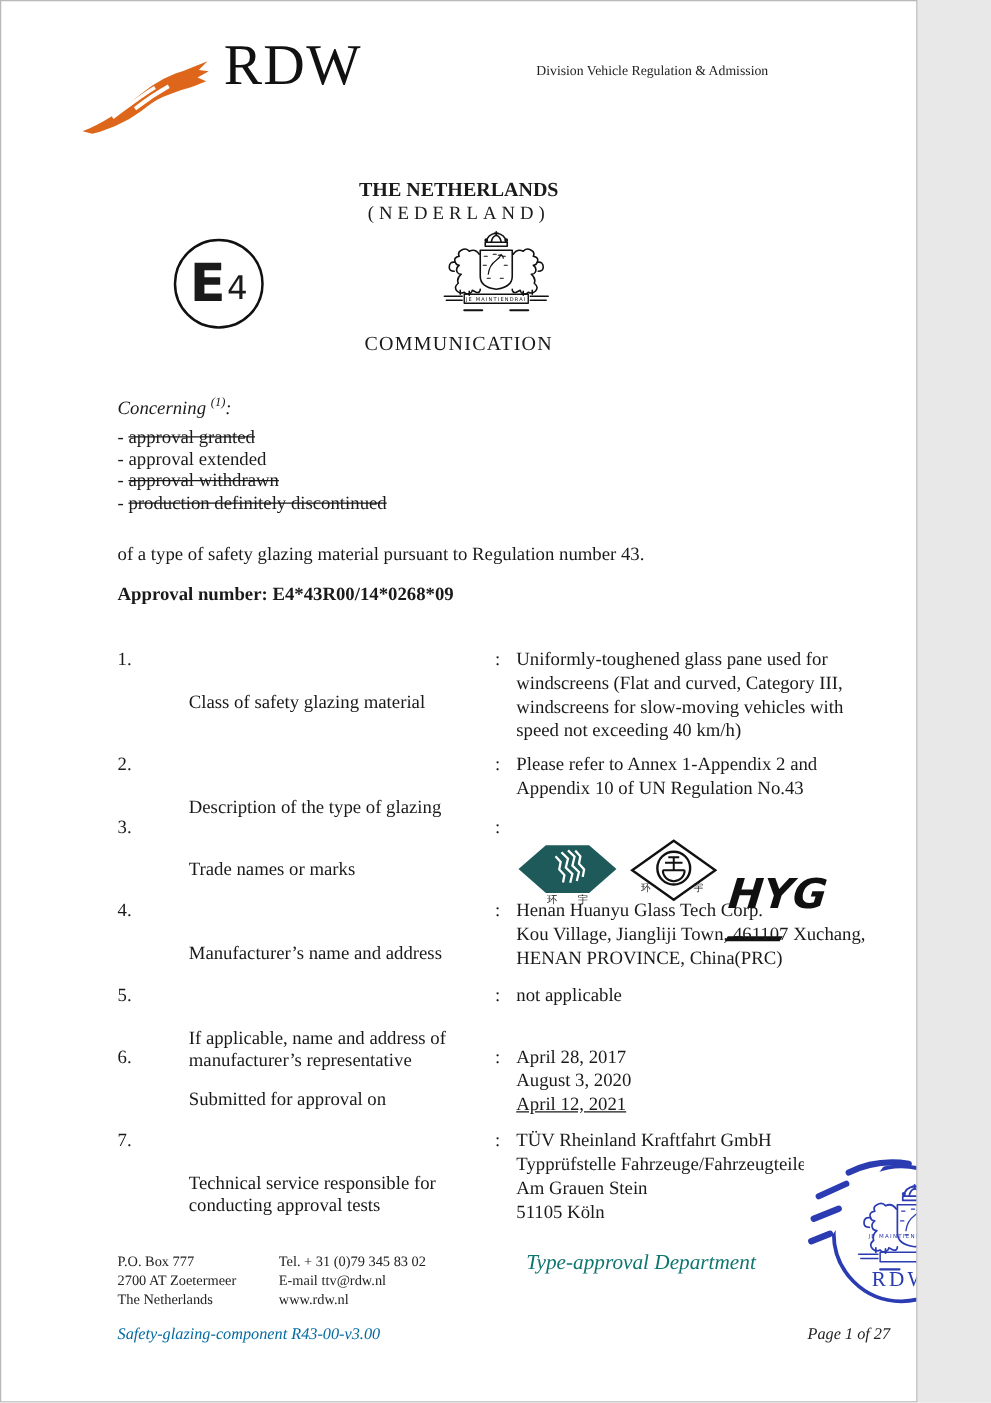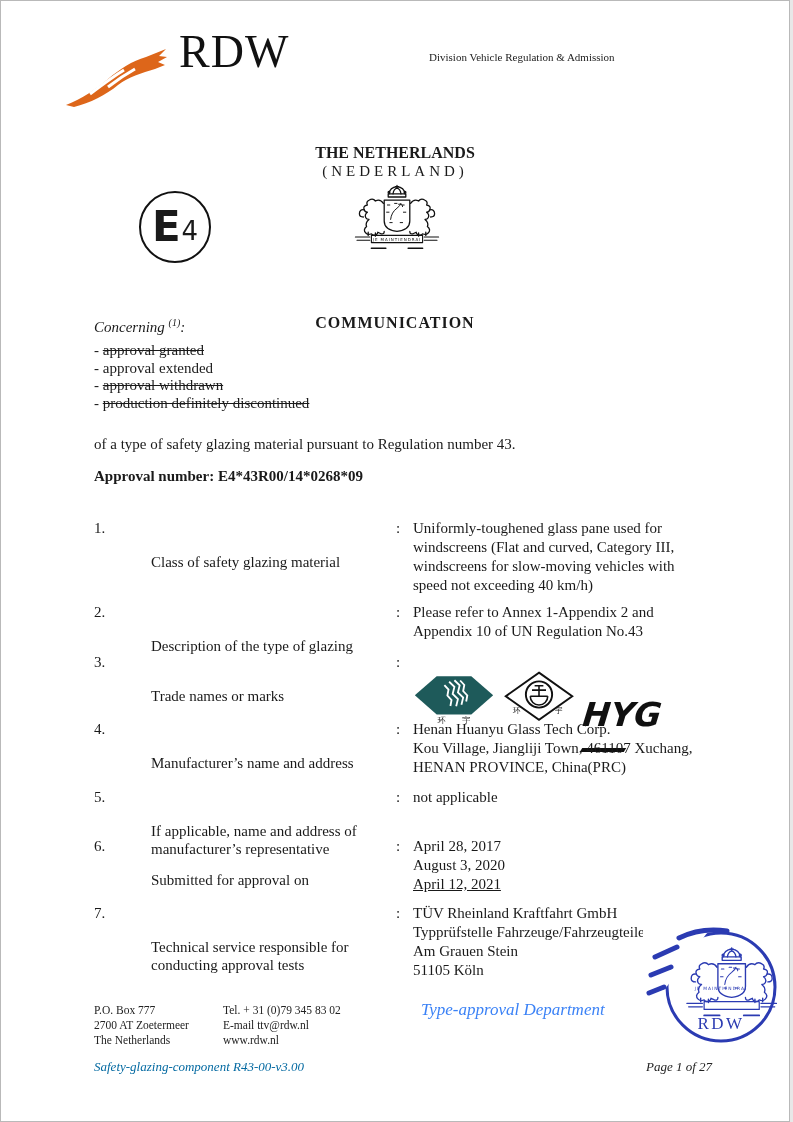--- a/index.html
+++ b/index.html
@@ -1,37 +1,37 @@
 <!DOCTYPE html>
 <html><head>
 <meta charset="utf-8">
 <style>
   html,body{margin:0;padding:0;background:#e8e8e8;}
-  .page{position:relative;width:790px;height:1122px;background:#fff;border:1px solid #b9b9b9;
+  .page{position:relative;width:734px;height:1122px;background:#fff;border:1px solid #b9b9b9;
         box-sizing:border-box;overflow:hidden;color:#1a1a1a;
         font-family:"Liberation Serif", serif;font-size:15px;}
   .abs{position:absolute;}
   .ctr{left:0;right:0;text-align:center;}
   .serif{font-family:"Liberation Serif", serif;}
   .sans{font-family:"DejaVu Sans", sans-serif;}
 
   
   .brand{left:178px;top:24px;font-size:46px;letter-spacing:1px;color:#111;}
   .division{left:428px;top:50px;font-size:11px;color:#222;}
 
   
   .emark{left:138px;top:190px;width:68px;height:68px;border:2.5px solid #111;border-radius:50%;
          display:flex;align-items:center;justify-content:center;}
   .emark .e{font-size:42px;font-weight:bold;line-height:1;}
   .emark .n{font-size:26px;line-height:1;margin:8px 0 0 1px;}
 
   
   .country{top:143px;font-weight:bold;font-size:16px;}
   .native{top:162px;font-size:15px;letter-spacing:4px;}
-  .heading{top:266px;font-weight:bold;font-size:16px;letter-spacing:1px;margin-top:47px;}
+  .heading{top:266px;font-weight:normal;font-size:16px;letter-spacing:1px;}
   .coat-main{left:348px;top:183px;color:#111;}
 
   
   .concern-line{left:93px;top:316px;font-size:15px;font-style:italic;}
   .concern-line sup{font-size:10px;}
   .options{left:93px;top:341px;font-size:15px;line-height:17.6px;}
   .opt .struck{text-decoration:line-through;}
   .subject{left:93px;top:435px;font-size:15px;}
   .approval{left:93px;top:467px;font-size:15px;font-weight:bold;}
 
@@ -46,21 +46,21 @@
   
   .logos{display:flex;align-items:flex-start;gap:9px;margin-top:-3px;}
   .hyg{position:relative;margin-top:10px;}
   .hyg .word{font-family:"DejaVu Sans", sans-serif;font-weight:bold;font-style:italic;
              font-size:33px;line-height:1;letter-spacing:0px;color:#101010;transform:skewX(-6deg);display:inline-block;}
   .hyg .bar{position:absolute;left:-2px;bottom:-2px;width:44px;height:4px;background:#101010;transform:skewX(-32deg);}
 
   
   .addr{left:93px;top:1002px;font-size:11.5px;line-height:15px;white-space:pre-line;color:#222;}
   .contact{left:222px;top:1002px;font-size:11.5px;line-height:15px;white-space:pre-line;color:#222;}
-  .dept{left:420px;top:999px;font-size:17px;font-style:italic;color:#3b82f6;}
+  .dept{left:420px;top:999px;font-size:17px;font-style:italic;color:#0f766e;}
   .docref{left:93px;top:1058px;font-size:13px;font-style:italic;color:#0369a1;}
   .pagenum{left:645px;top:1058px;font-size:13px;font-style:italic;color:#222;}
   .stamp{left:642px;top:924px;color:#2b3bb2;}
 </style>
 </head>
 <body>
 
 <svg width="0" height="0" style="position:absolute">
   <defs>
     <symbol id="coat" viewBox="0 0 120 92">

